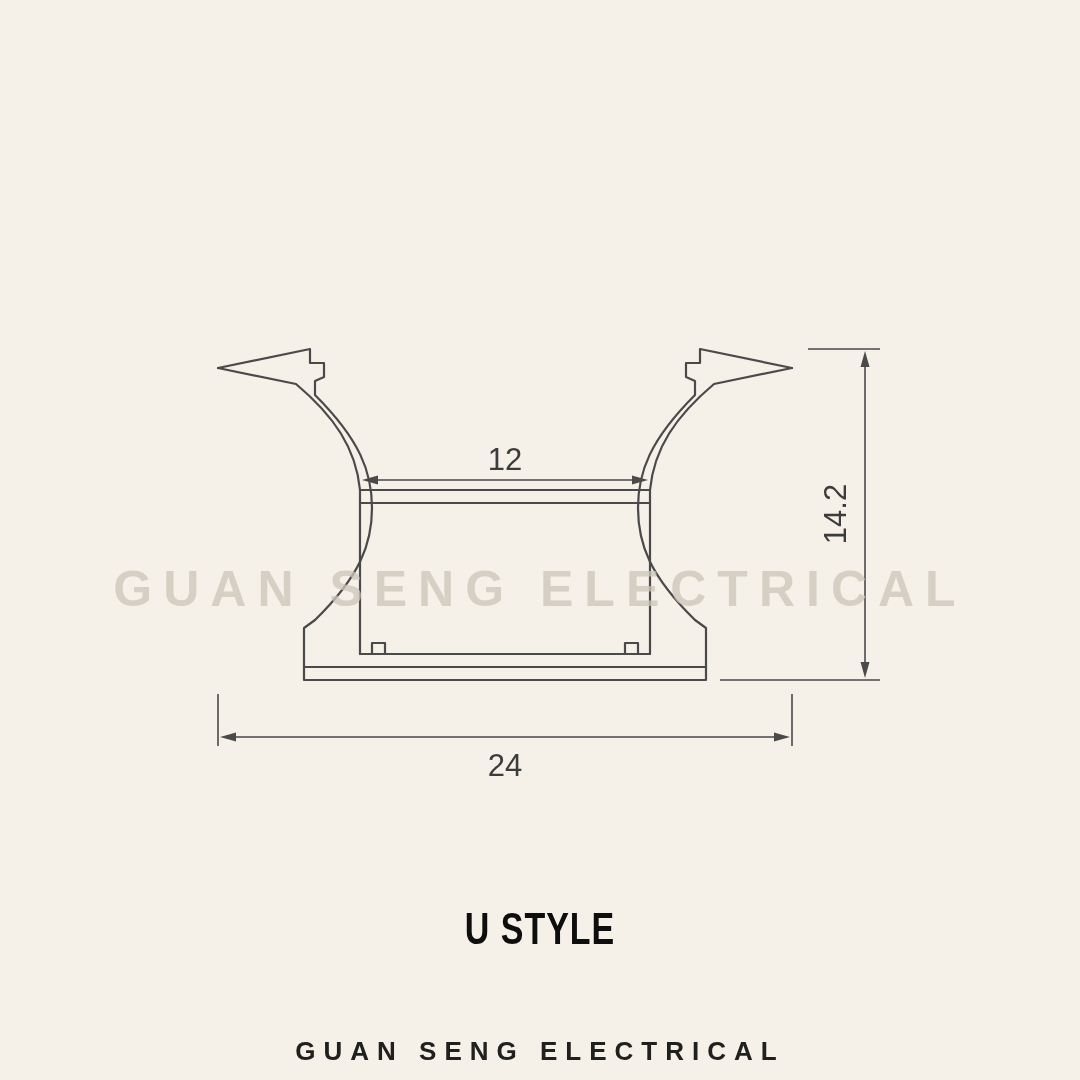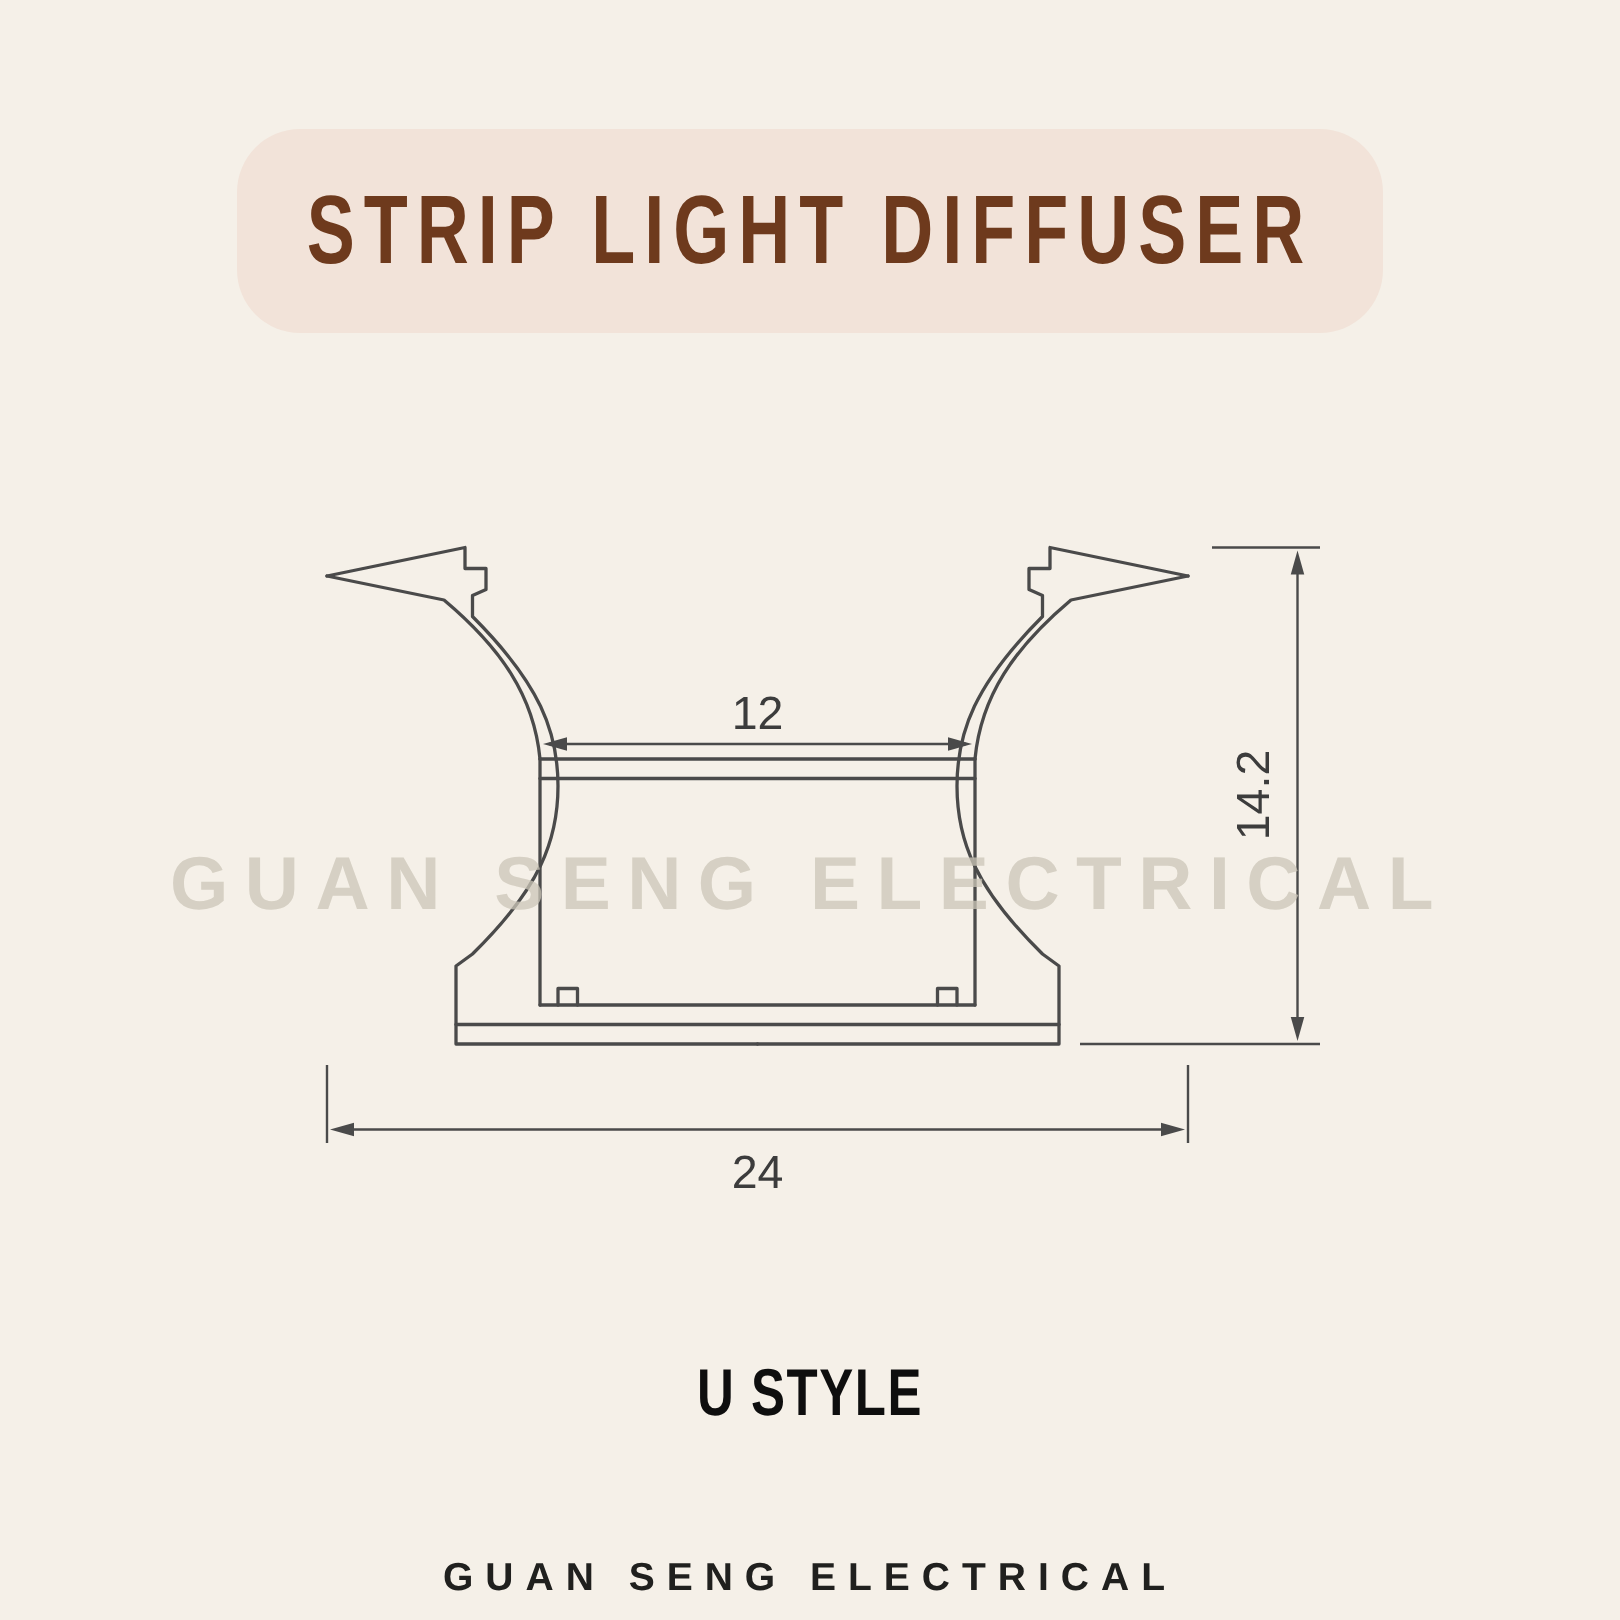--- a/index.html
+++ b/index.html
@@ -10,21 +10,21 @@
   }
   .pill {
     position:absolute; left:158px; top:86px; width:764px; height:136px;
     background:#f2e3d9; border-radius:42px;
     display:flex; align-items:center; justify-content:center;
   }
   .title {
     font-size:48px; font-weight:800; letter-spacing:6px; color:#6e3a1d;
     transform:scaleY(1.35); white-space:nowrap;
   }
-  .drawing { position:absolute; left:120px; top:338px; width:840px; height:470px; }
+  .drawing { position:absolute; left:120px; top:322px; width:840px; height:470px; }
   .drawing svg { display:block; width:100%; height:100%; }
   .profile-line { fill:none; stroke:#4a4a4a; stroke-width:2.2; stroke-linejoin:round; stroke-linecap:round; }
   .dim-line { fill:none; stroke:#4a4a4a; stroke-width:1.6; }
   .dim-arrow { fill:#4a4a4a; stroke:none; }
   .dim-text { font-family:"Liberation Sans", sans-serif; font-size:31px; fill:#3c3c3c; }
   .watermark {
     position:absolute; left:0; top:560px; width:100%;
     text-align:center; font-size:50px; font-weight:bold; letter-spacing:11px;
     color:#ccc6b8; opacity:0.75; white-space:nowrap;
   }
@@ -37,23 +37,20 @@
     position:absolute; left:0; top:1036px; width:100%; text-align:center;
     font-size:26px; font-weight:600; letter-spacing:8px; color:#20201e;
     white-space:nowrap;
   }
 </style>
 </head>
 <body>
 
 <div class="canvas">
 
-  <div class="pill">
-    <span class="title">STRIP LIGHT DIFFUSER</span>
-  </div>
 
   <div class="drawing">
     <svg viewBox="0 0 840 470">
 
       <g>
         <path class="profile-line" d="M 98 46 L 190 27 L 190 41 L 204 41 L 204 55 L 195 59 L 195 73
                  C 240 118 252 150 252 186 C 252 222 240 254 195 298
                  L 184 306 L 184 358 L 385 358"></path>
         <path class="profile-line" d="M 98 46 L 176 62 C 214 94 236 126 240 168"></path>
         <path class="profile-line" d="M 240 168 L 240 332"></path>

